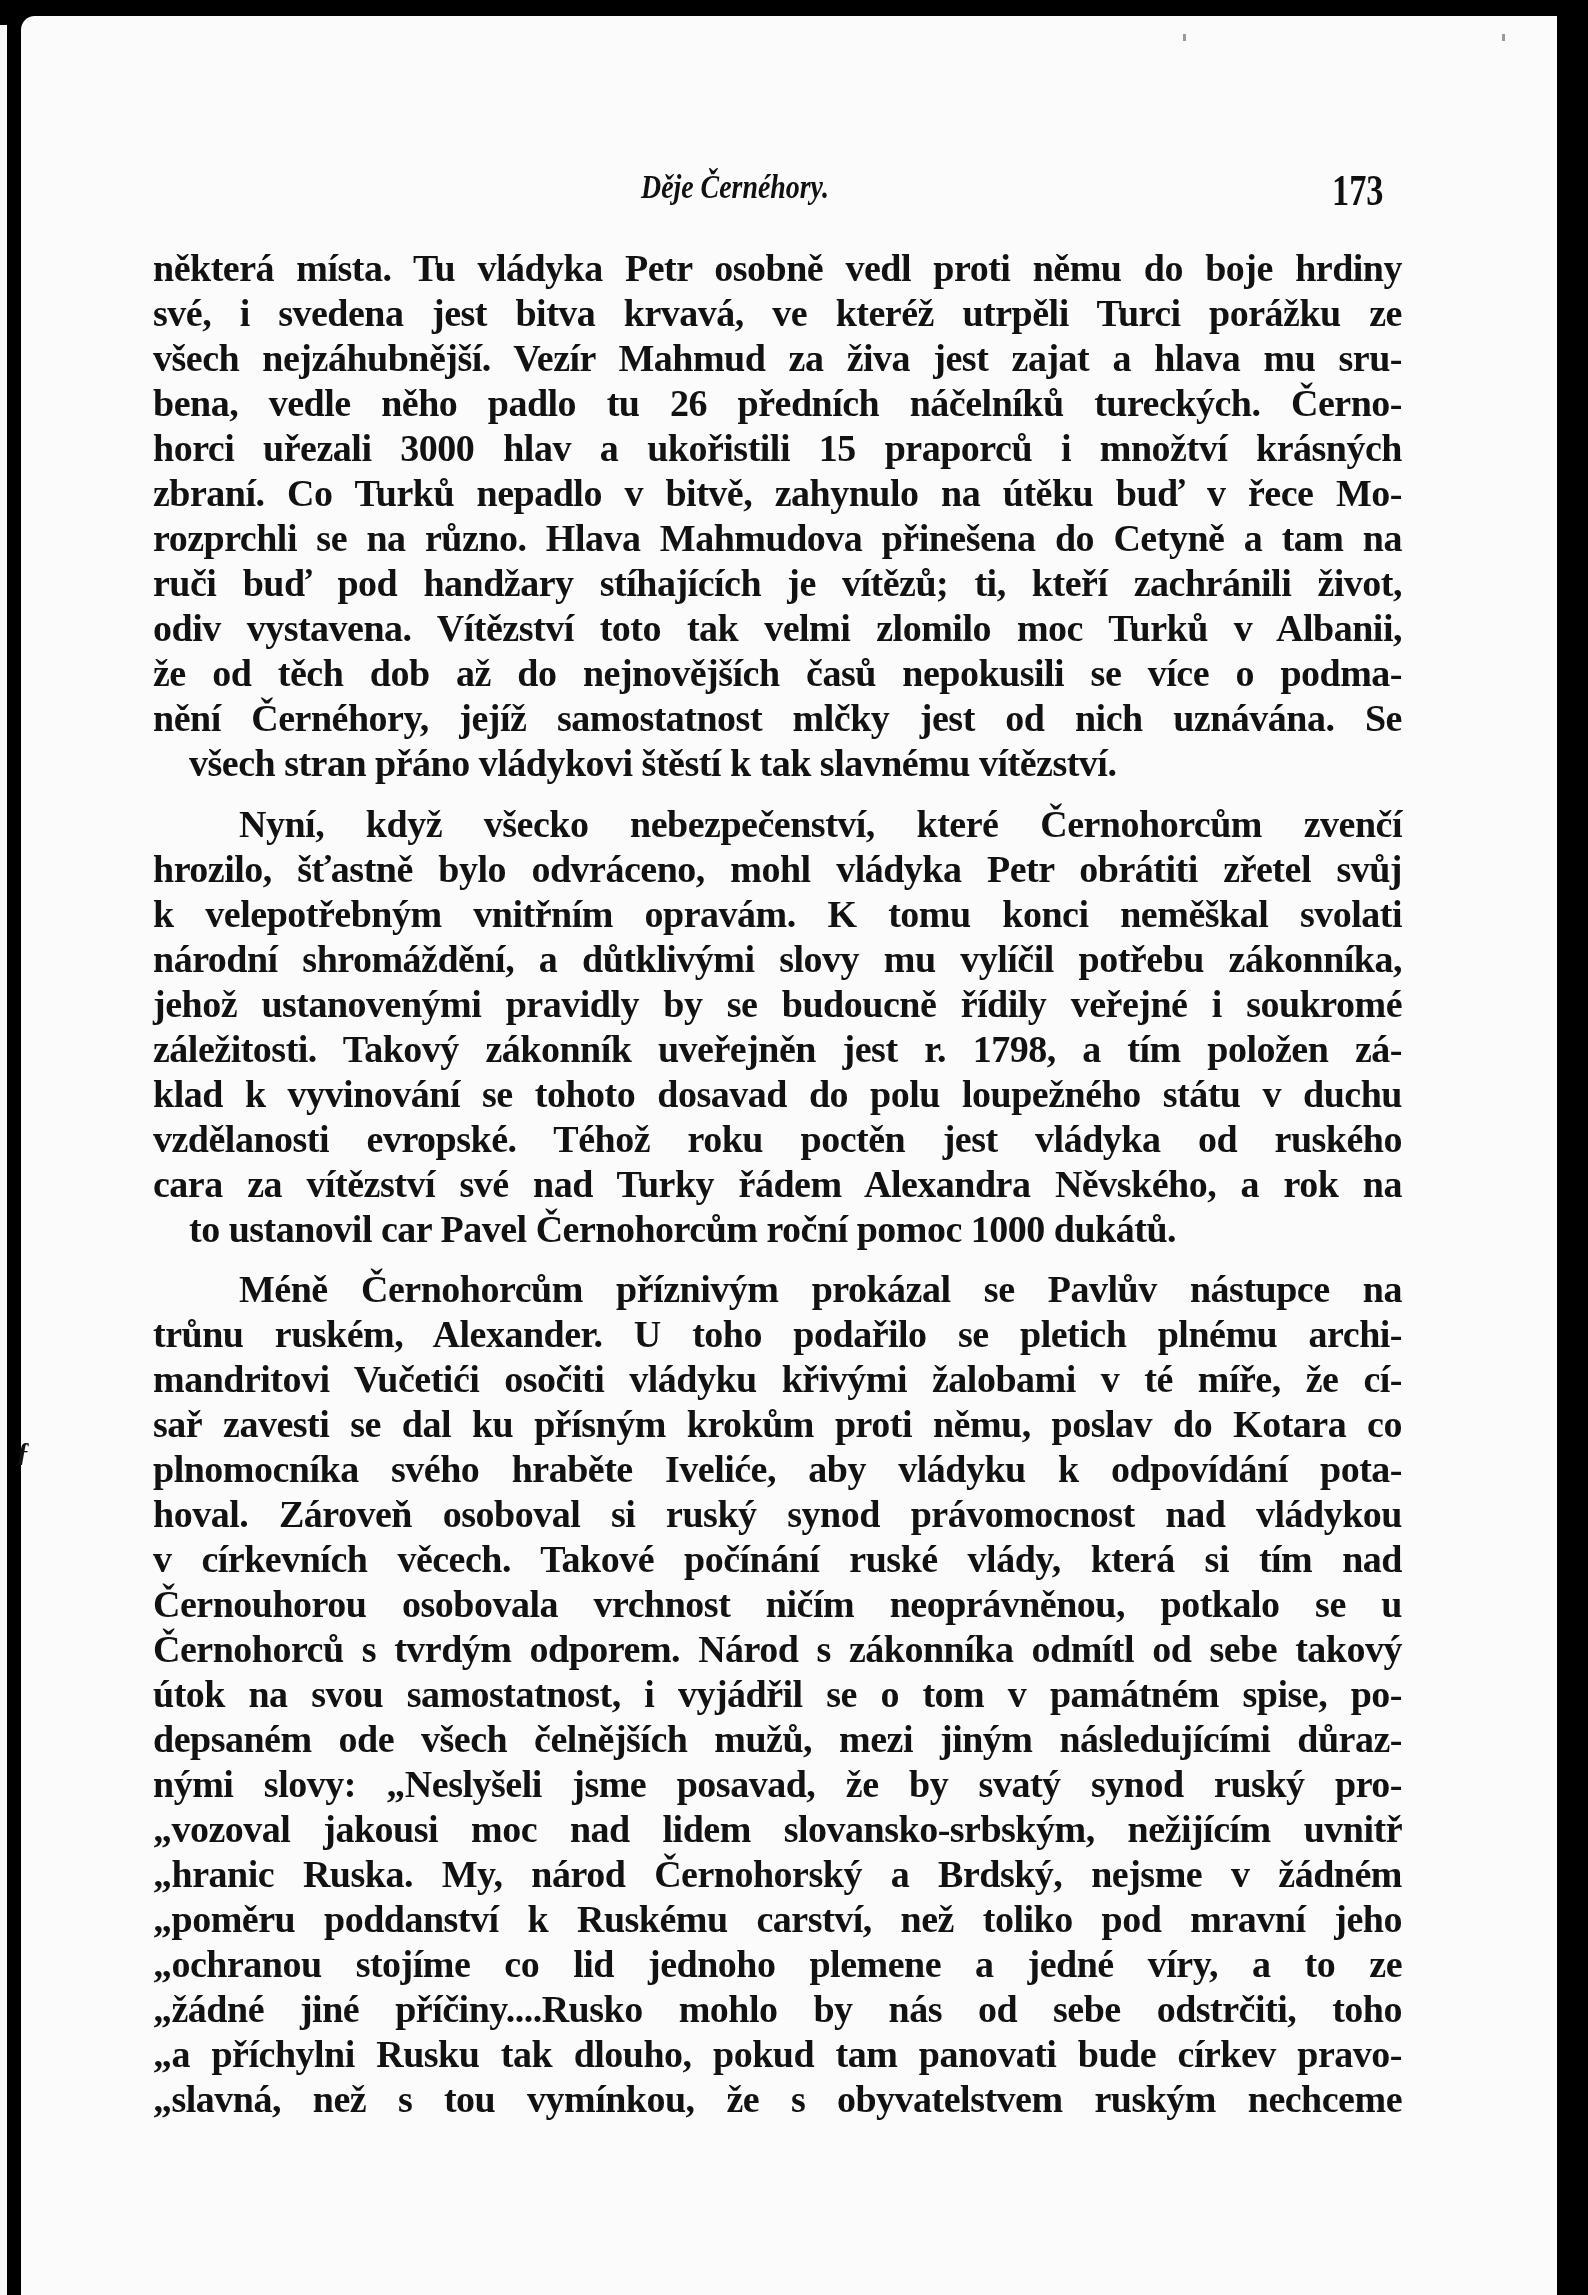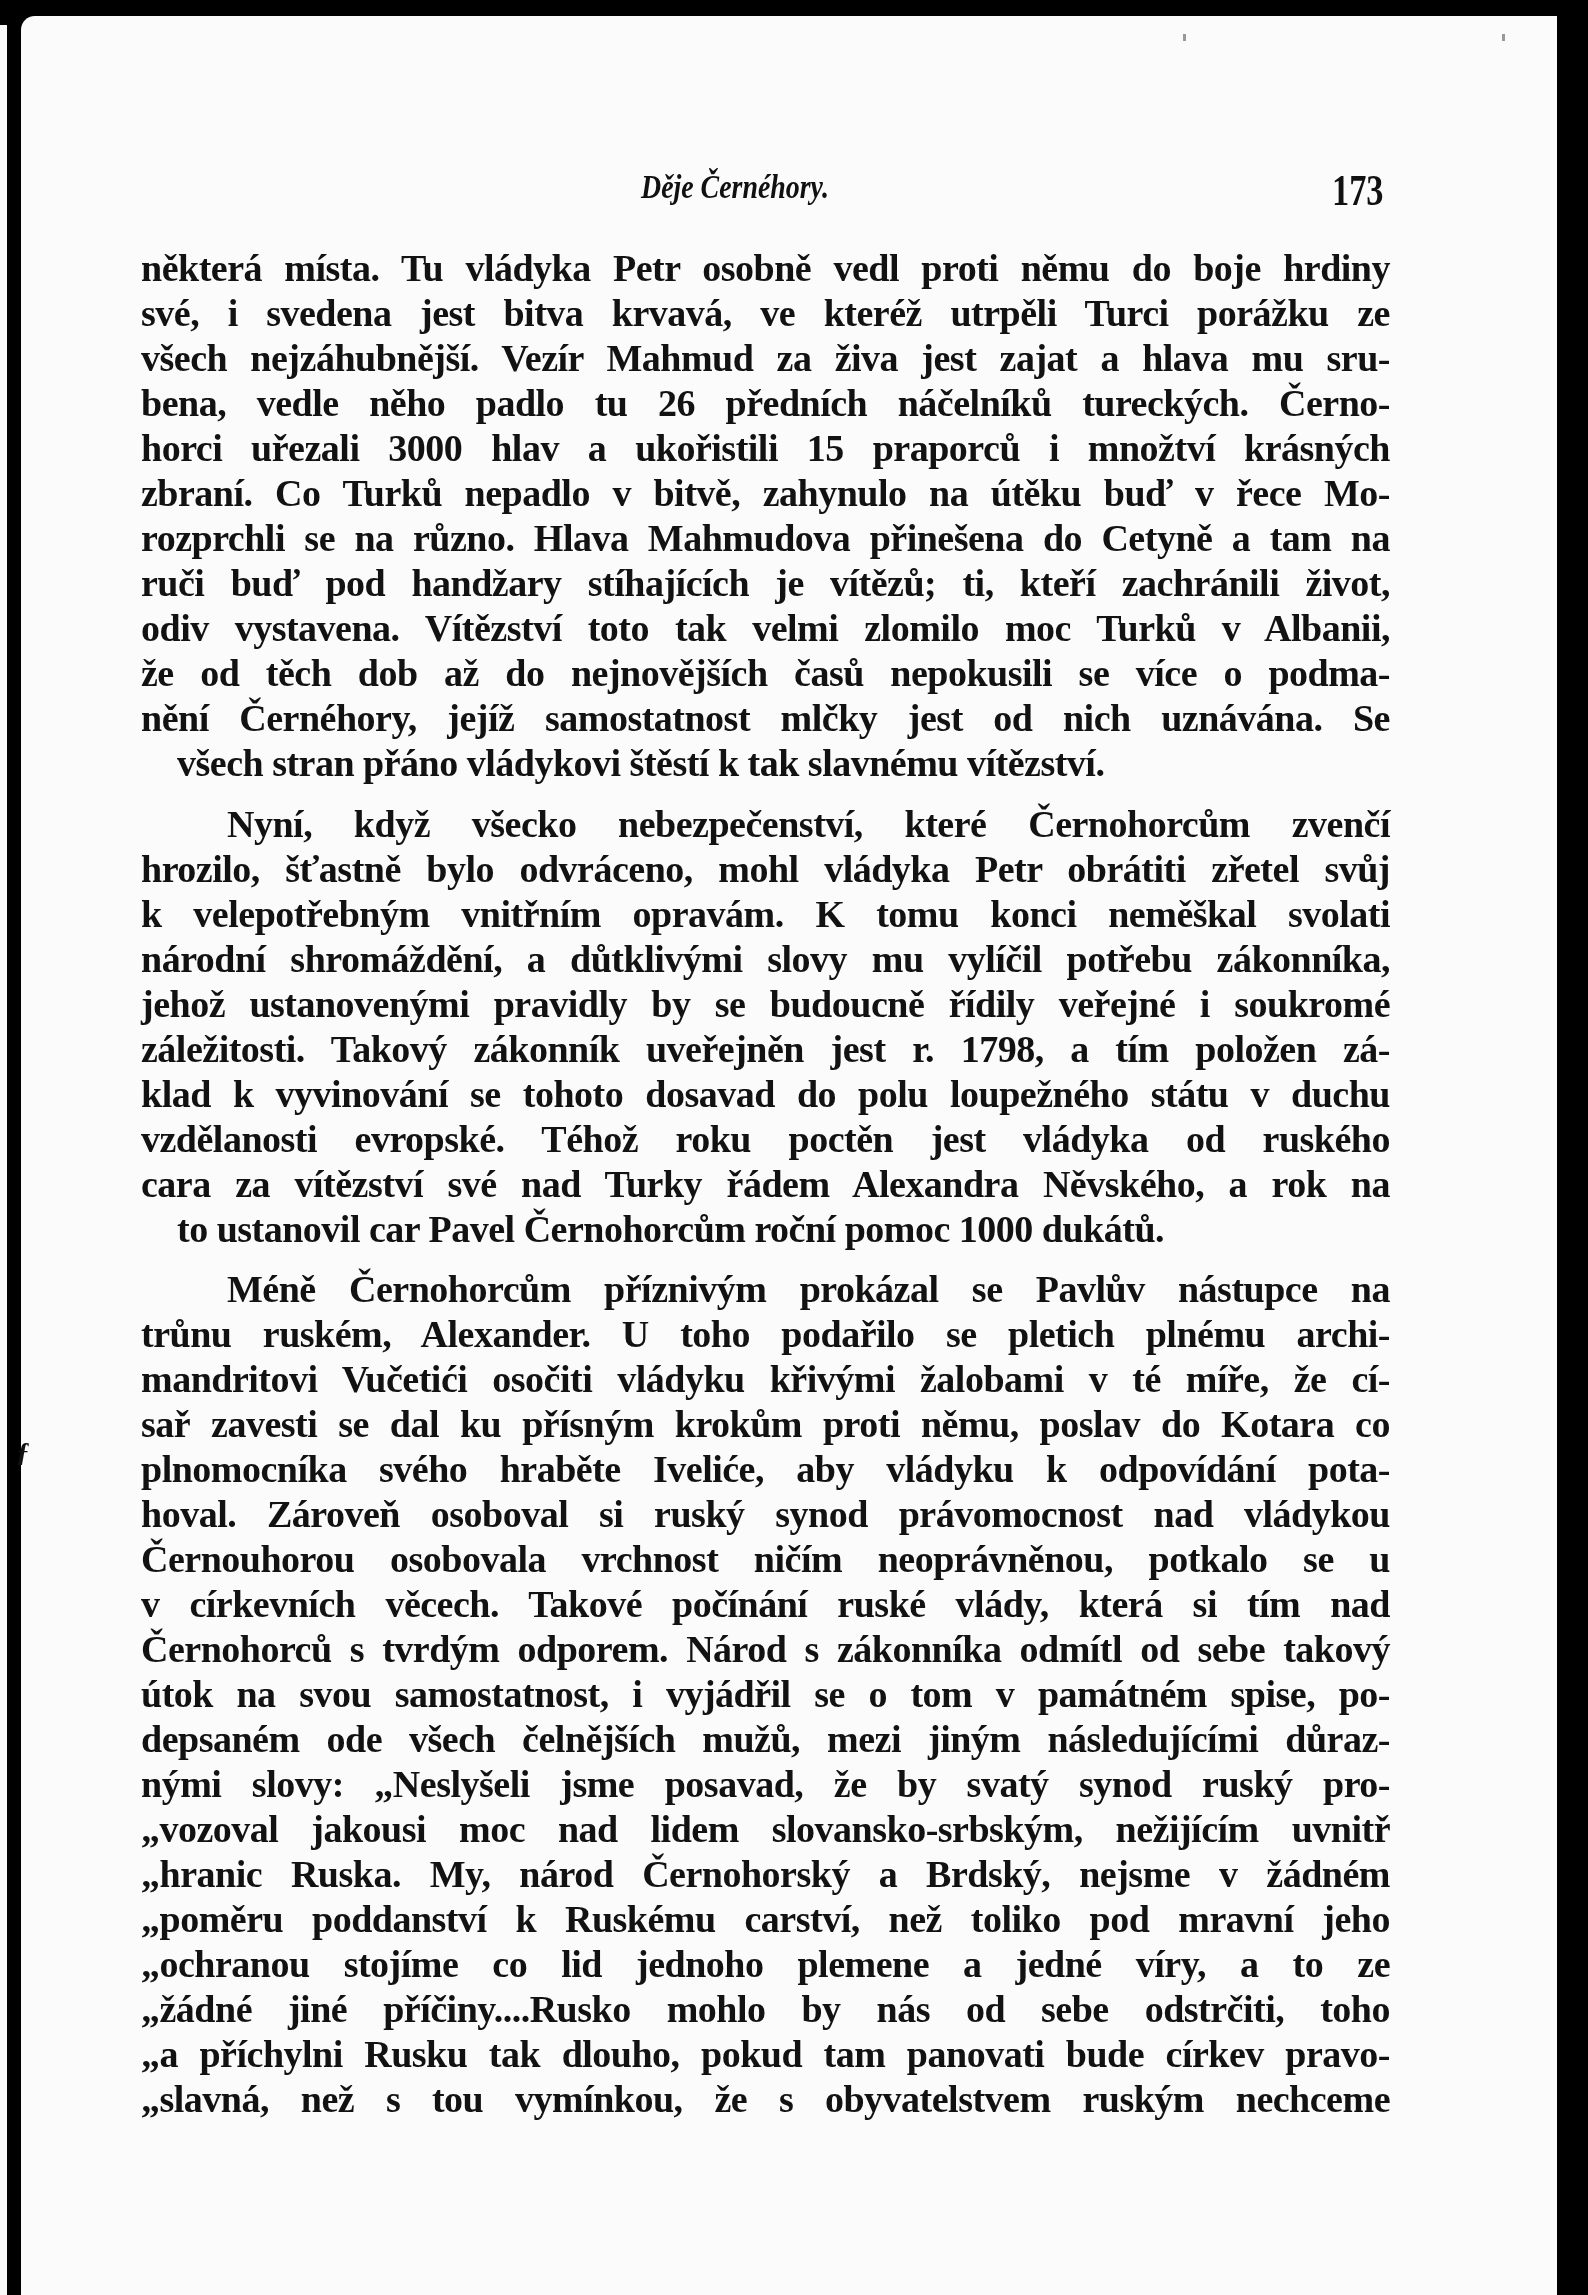--- a/index.html
+++ b/index.html
@@ -23,21 +23,21 @@
     position: absolute; left: 620px; top: 4.6px;
     font-family: "Liberation Serif", serif; font-style: italic; font-weight: bold;
     font-size: 34px; color: #111; transform: scaleX(0.82); transform-origin: left;
   }
   .page-number {
     position: absolute; left: 1311px; top: 1.8px;
     font-family: "Liberation Serif", serif; font-weight: bold;
     font-size: 44px; color: #111; transform: scaleX(0.78); transform-origin: left;
   }
   .body-text {
-    position: absolute; left: 120px; top: 230px; width: 1249px;
+    position: absolute; left: 132px; top: 230px; width: 1249px;
   }
   .line {
     height: 45px;
     font-family: "Liberation Serif", serif;
     font-weight: bold;
     font-size: 38px;
     line-height: 45px;
     color: #121212;
     white-space: nowrap;
     text-align: justify;
@@ -97,22 +97,22 @@
         <div class="line last">to ustanovil car Pavel Černohorcům roční pomoc 1000 dukátů.</div>
       </div>
       <div class="para-gap"></div>
       <div class="paragraph">
         <div class="line indent">Méně Černohorcům příznivým prokázal se Pavlův nástupce na</div>
         <div class="line">trůnu ruském, Alexander. U toho podařilo se pletich plnému archi-</div>
         <div class="line">mandritovi Vučetići osočiti vládyku křivými žalobami v té míře, že cí-</div>
         <div class="line">sař zavesti se dal ku přísným krokům proti němu, poslav do Kotara co</div>
         <div class="line">plnomocníka svého hraběte Iveliće, aby vládyku k odpovídání pota-</div>
         <div class="line">hoval. Zároveň osoboval si ruský synod právomocnost nad vládykou</div>
+        <div class="line">v církevních věcech. Takové počínání ruské vlády, která si tím nad</div>
         <div class="line">Černouhorou osobovala vrchnost ničím neoprávněnou, potkalo se u</div>
-        <div class="line">v církevních věcech. Takové počínání ruské vlády, která si tím nad</div>
         <div class="line">Černohorců s tvrdým odporem. Národ s zákonníka odmítl od sebe takový</div>
         <div class="line">útok na svou samostatnost, i vyjádřil se o tom v památném spise, po-</div>
         <div class="line">depsaném ode všech čelnějších mužů, mezi jiným následujícími důraz-</div>
         <div class="line">nými slovy: „Neslyšeli jsme posavad, že by svatý synod ruský pro-</div>
         <div class="line">„vozoval jakousi moc nad lidem slovansko-srbským, nežijícím uvnitř</div>
         <div class="line">„hranic Ruska. My, národ Černohorský a Brdský, nejsme v žádném</div>
         <div class="line">„poměru poddanství k Ruskému carství, než toliko pod mravní jeho</div>
         <div class="line">„ochranou stojíme co lid jednoho plemene a jedné víry, a to ze</div>
         <div class="line">„žádné jiné příčiny....Rusko mohlo by nás od sebe odstrčiti, toho</div>
         <div class="line">„a příchylni Rusku tak dlouho, pokud tam panovati bude církev pravo-</div>

